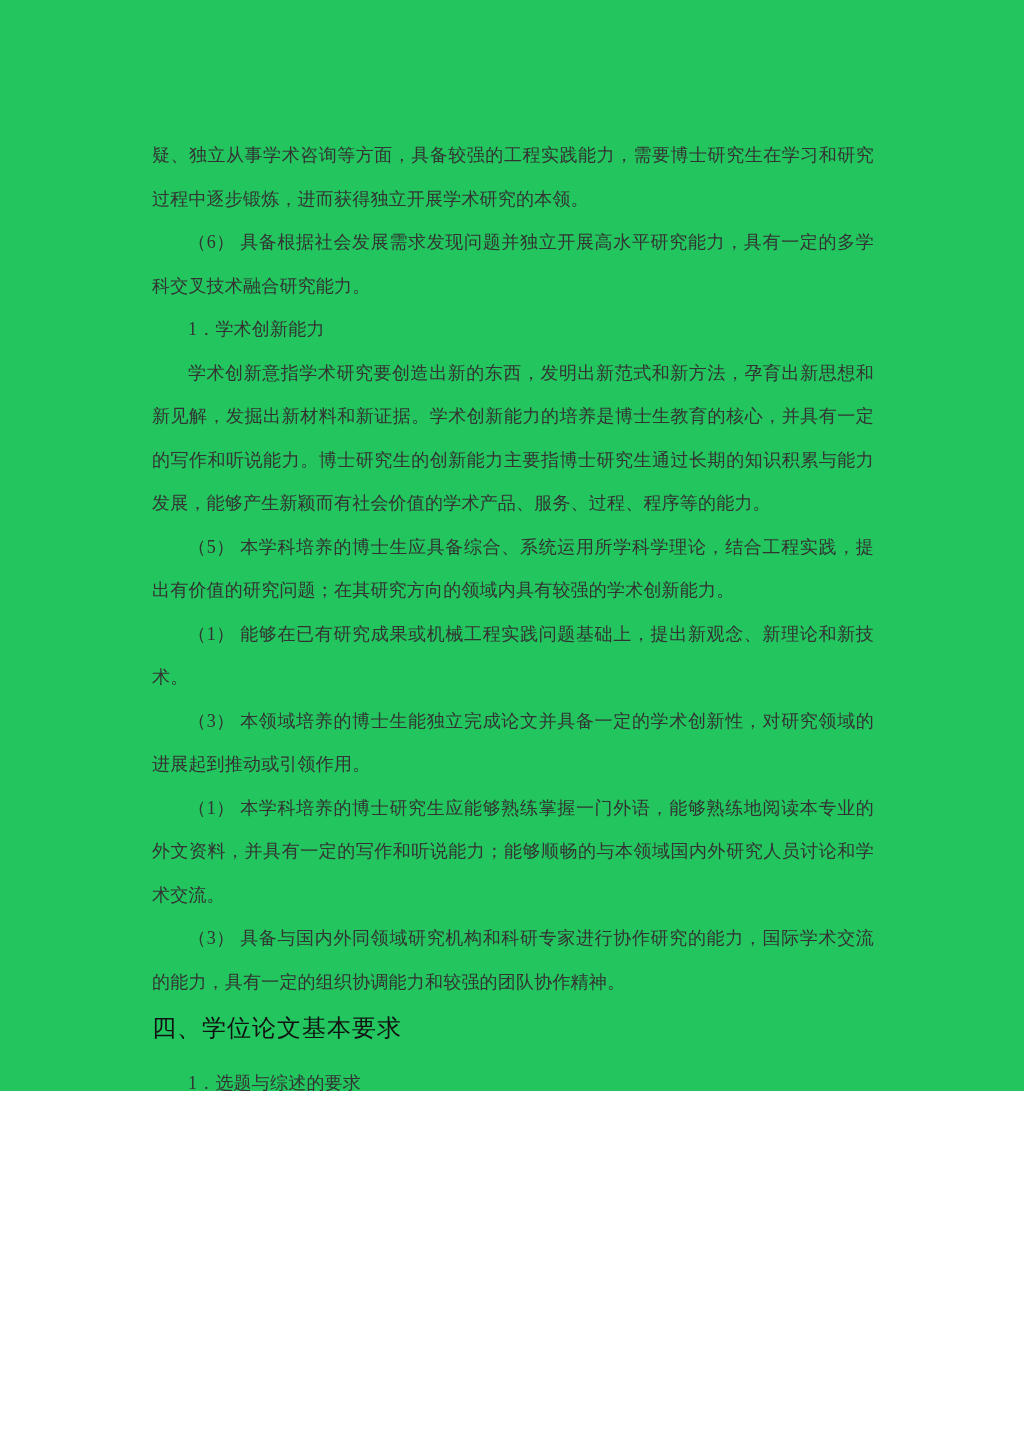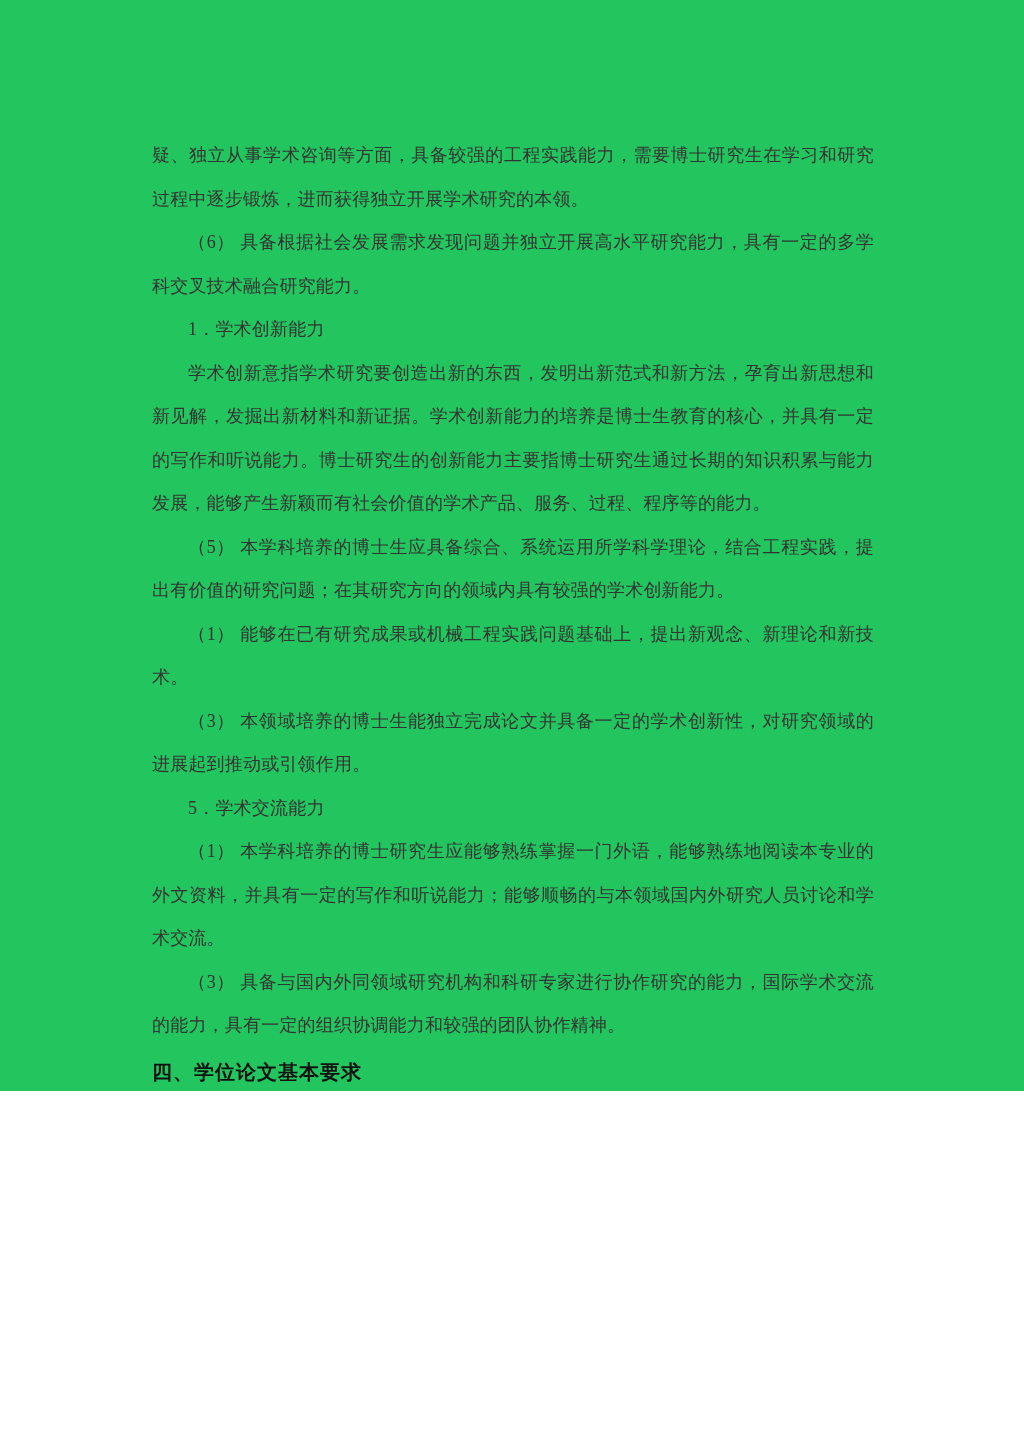--- a/index.html
+++ b/index.html
@@ -27,22 +27,22 @@
     line-height: 43.5px;
     color: #333333;
     text-align: justify;
     letter-spacing: 0.2px;
   }
   .para.indent {
     text-indent: 2em;
   }
   .para.heading {
     font-family: "Liberation Sans", "DejaVu Sans", sans-serif;
-    font-weight: 700;
-    font-size: 20px;
+    font-weight: 400;
+    font-size: 24px;
     line-height: 40px;
     color: #111111;
     text-align: left;
     text-indent: 0;
     letter-spacing: 1px;
     margin-top: 4px;
     margin-bottom: 14px;
   }
 </style>
 </head>
@@ -50,19 +50,18 @@
 
 <div class="page">
   <div class="content">
       <p class="para body">疑、独立从事学术咨询等方面，具备较强的工程实践能力，需要博士研究生在学习和研究过程中逐步锻炼，进而获得独立开展学术研究的本领。</p>
       <p class="para body indent">（6） 具备根据社会发展需求发现问题并独立开展高水平研究能力，具有一定的多学科交叉技术融合研究能力。</p>
       <p class="para body indent">1．学术创新能力</p>
       <p class="para body indent">学术创新意指学术研究要创造出新的东西，发明出新范式和新方法，孕育出新思想和新见解，发掘出新材料和新证据。学术创新能力的培养是博士生教育的核心，并具有一定的写作和听说能力。博士研究生的创新能力主要指博士研究生通过长期的知识积累与能力发展，能够产生新颖而有社会价值的学术产品、服务、过程、程序等的能力。</p>
       <p class="para body indent">（5） 本学科培养的博士生应具备综合、系统运用所学科学理论，结合工程实践，提出有价值的研究问题；在其研究方向的领域内具有较强的学术创新能力。</p>
       <p class="para body indent">（1） 能够在已有研究成果或机械工程实践问题基础上，提出新观念、新理论和新技术。</p>
       <p class="para body indent">（3） 本领域培养的博士生能独立完成论文并具备一定的学术创新性，对研究领域的进展起到推动或引领作用。</p>
-      <p class="para body indent">5．学术交流能力</p>
       <p class="para body indent">（1） 本学科培养的博士研究生应能够熟练掌握一门外语，能够熟练地阅读本专业的外文资料，并具有一定的写作和听说能力；能够顺畅的与本领域国内外研究人员讨论和学术交流。</p>
       <p class="para body indent">（3） 具备与国内外同领域研究机构和科研专家进行协作研究的能力，国际学术交流的能力，具有一定的组织协调能力和较强的团队协作精神。</p>
       <p class="para heading">四、学位论文基本要求</p>
       <p class="para body indent">1．选题与综述的要求</p>
     </div>
 </div>
 
 </body></html>

